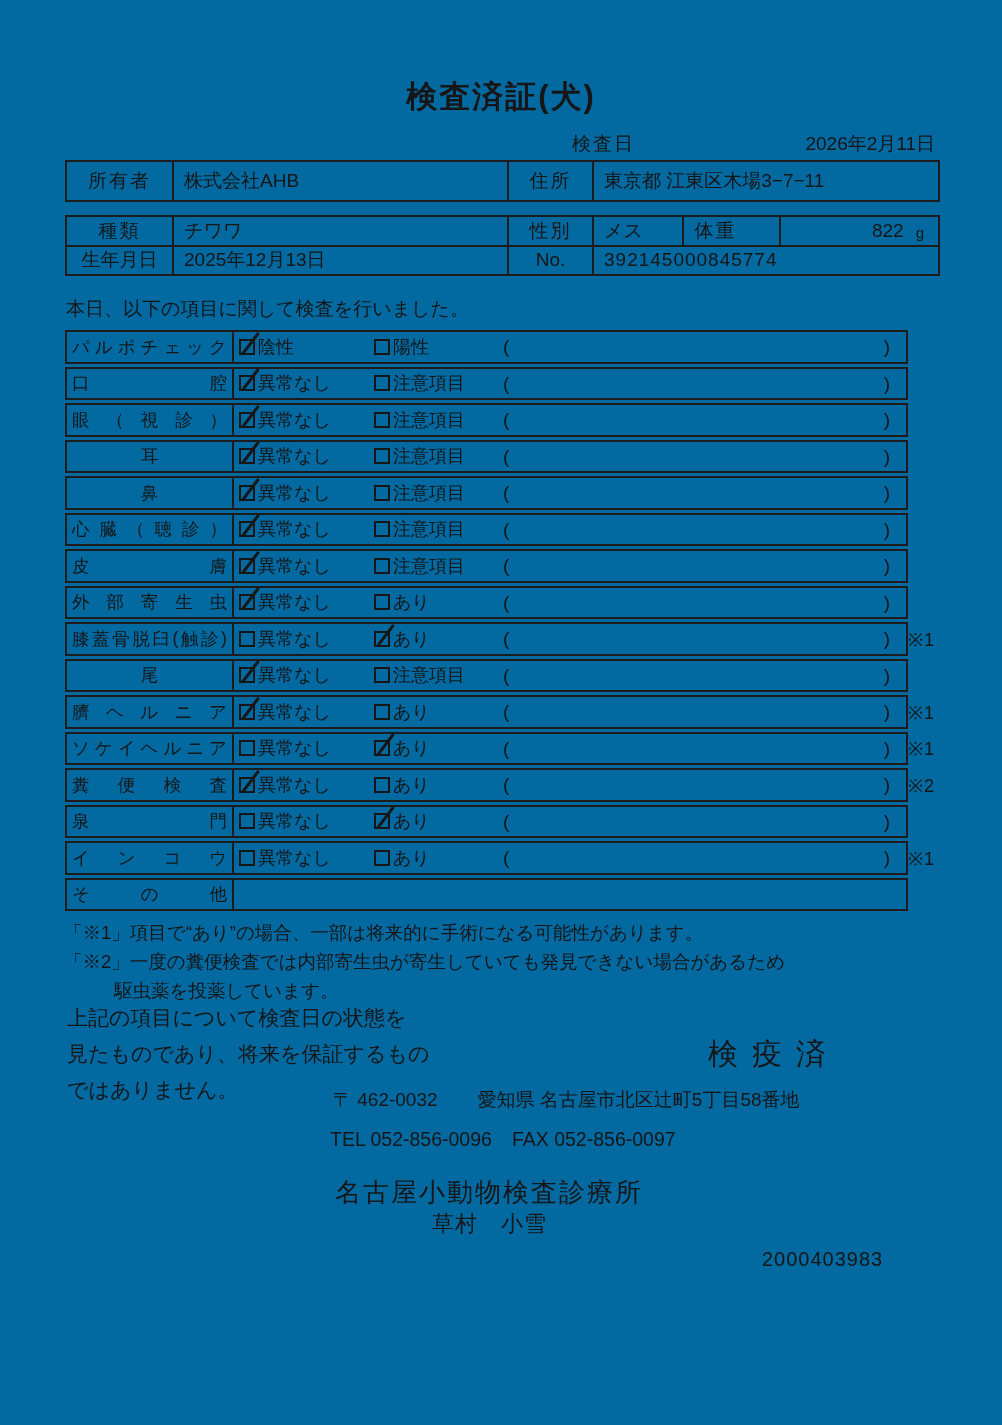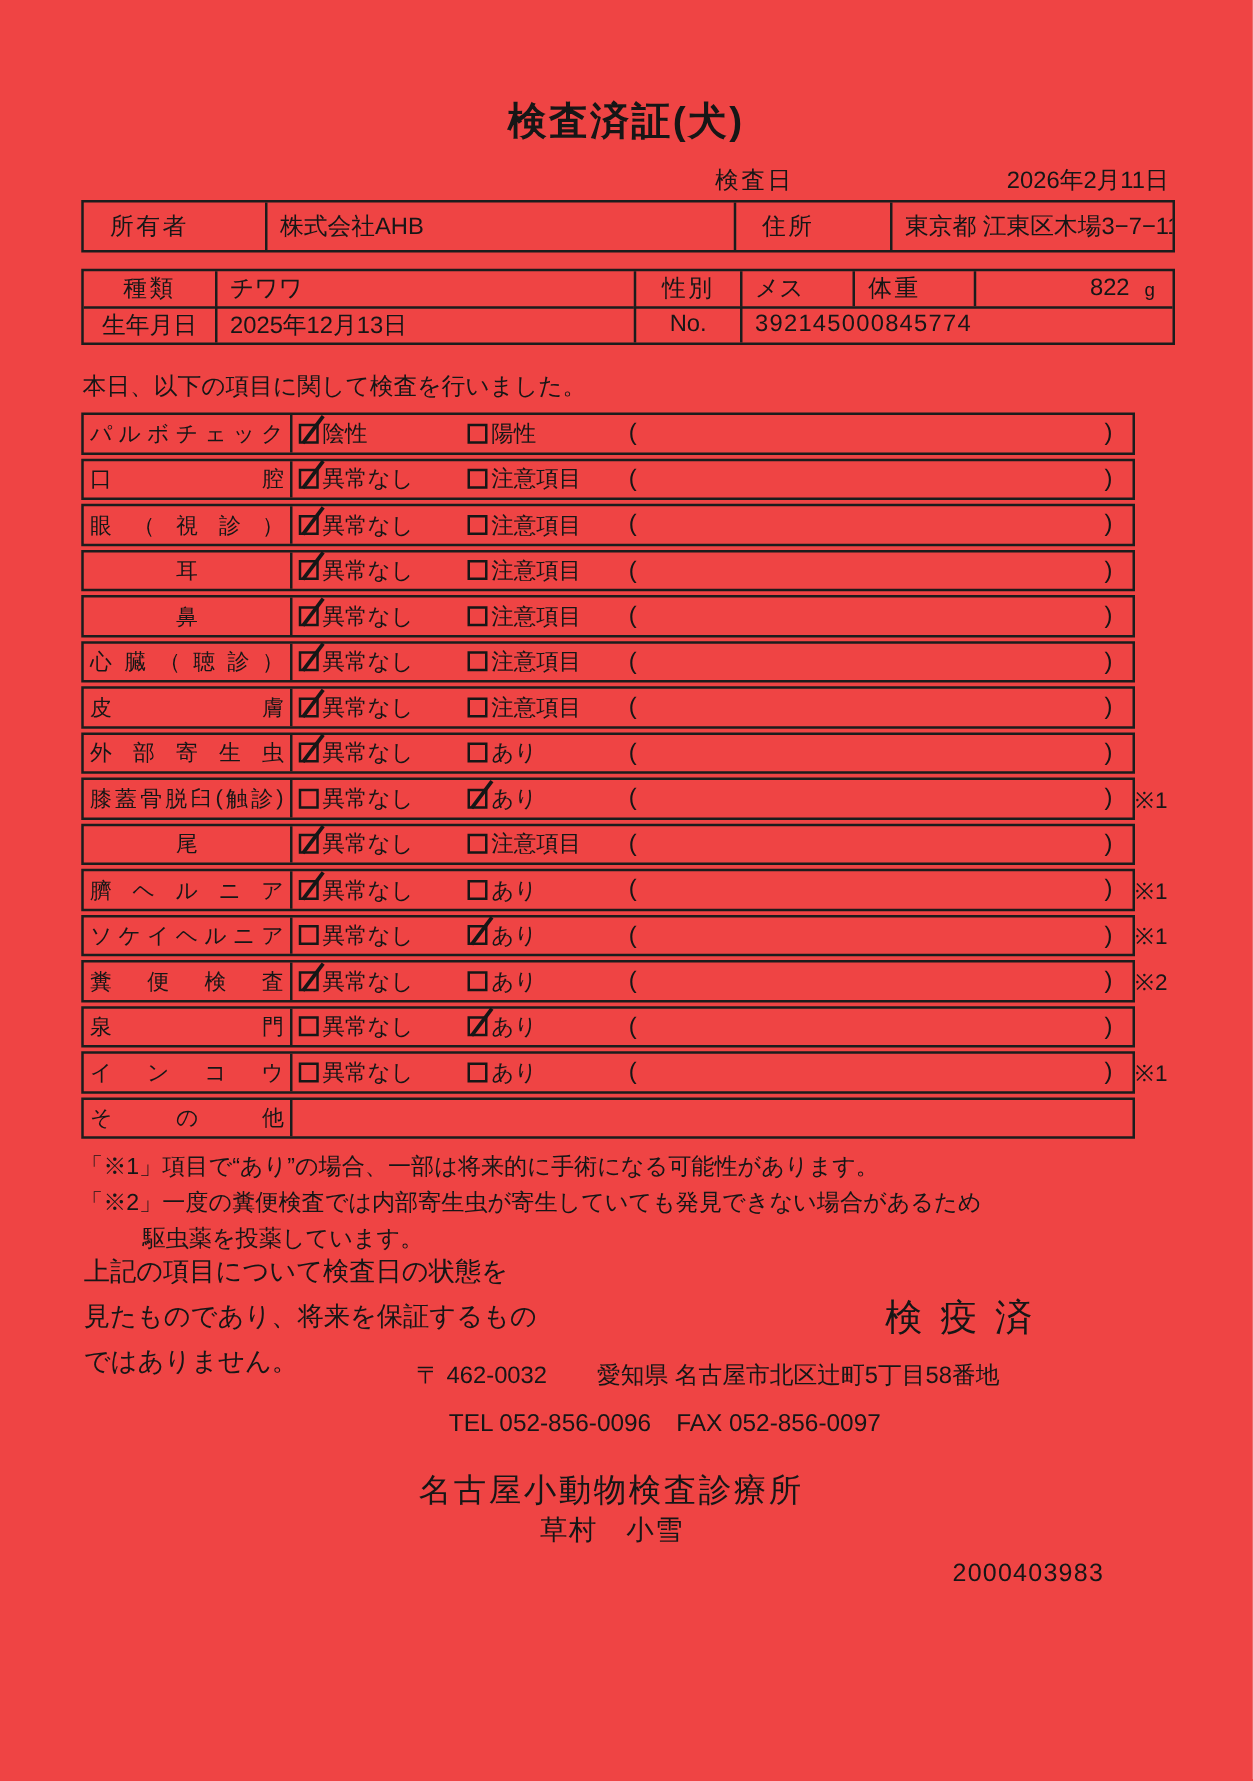--- a/index.html
+++ b/index.html
@@ -1,21 +1,21 @@
 <!DOCTYPE html>
 <html><head>
 <meta charset="utf-8">
 <style>
   html,body { margin:0; padding:0; }
   body { background:#e8e8e6; }
   .page {
     position:relative;
     width:1002px; height:1425px;
     margin:0 auto;
-    background:#ef4444;
+    background:#0369a1;
     font-family:"Liberation Sans", sans-serif;
     color:#161616;
     overflow:hidden;
   }
   .abs { position:absolute; }
 
   
   .doc-title {
     top:76px; left:0; right:0;
     text-align:center;
@@ -32,21 +32,21 @@
     display:flex; align-items:center;
     font-size:19px;
     box-sizing:border-box;
     overflow:hidden; white-space:nowrap;
   }
   .tbl .cell:first-child, .tbl .cell.no-l { border-left:none; }
   .tbl .cell.top { border-top:2px solid #1c1c1c; }
   .cell.lab { justify-content:center; letter-spacing:2px; }
   .cell.val { padding-left:10px; }
   .owner-table { top:160px; left:65px; width:875px; height:42px;
-    grid-template-columns:105px 335px 85px 1fr;gap:40px; }
+    grid-template-columns:105px 335px 85px 1fr; }
   .info-table { top:215px; left:65px; width:875px; height:61px;
     grid-template-columns:105px 335px 85px 90px 65px 1fr; }
   .weight-val { justify-content:flex-end; padding-right:14px;margin-left:32px; }
   .weight-unit { font-size:15px; margin-left:12px; position:relative; top:2px; }
   .no-value { font-size:20px; letter-spacing:1px; }
 
   .intro-line { top:296px; left:66px; font-size:19px; }
 
   
   .checklist { top:330px; left:65px; width:843px; display:flex; flex-direction:column; gap:3px; }
@@ -96,21 +96,21 @@
 
   
   .footnotes { top:918px; left:64px; width:870px; font-size:18.5px; line-height:29px; }
   .footnotes .indent { padding-left:50px; }
   .disclaimer { top:1000px; left:67px; width:420px; font-size:21px; line-height:36px; }
 
   .stamp { top:1034px; left:708px; font-size:30px; letter-spacing:14px; white-space:nowrap; }
 
   .addr-line { top:1087px; left:333px; font-size:19px; white-space:nowrap; }
   .addr-line .postal { margin-right:40px; }
-  .tel-line { top:1128px; left:330px; font-size:19.5px; white-space:nowrap;margin-left:29px; }
+  .tel-line { top:1128px; left:330px; font-size:19.5px; white-space:nowrap; }
   .tel-line .fax { margin-left:20px; }
 
   .clinic-name { top:1175px; left:335px; font-size:26px; letter-spacing:2px; }
   .examiner { top:1209px; left:432px; font-size:22px; letter-spacing:1px; }
   .serial { top:1248px; left:762px; font-size:20px; letter-spacing:1px; }
 </style>
 </head>
 <body>
 
 <div class="page">

